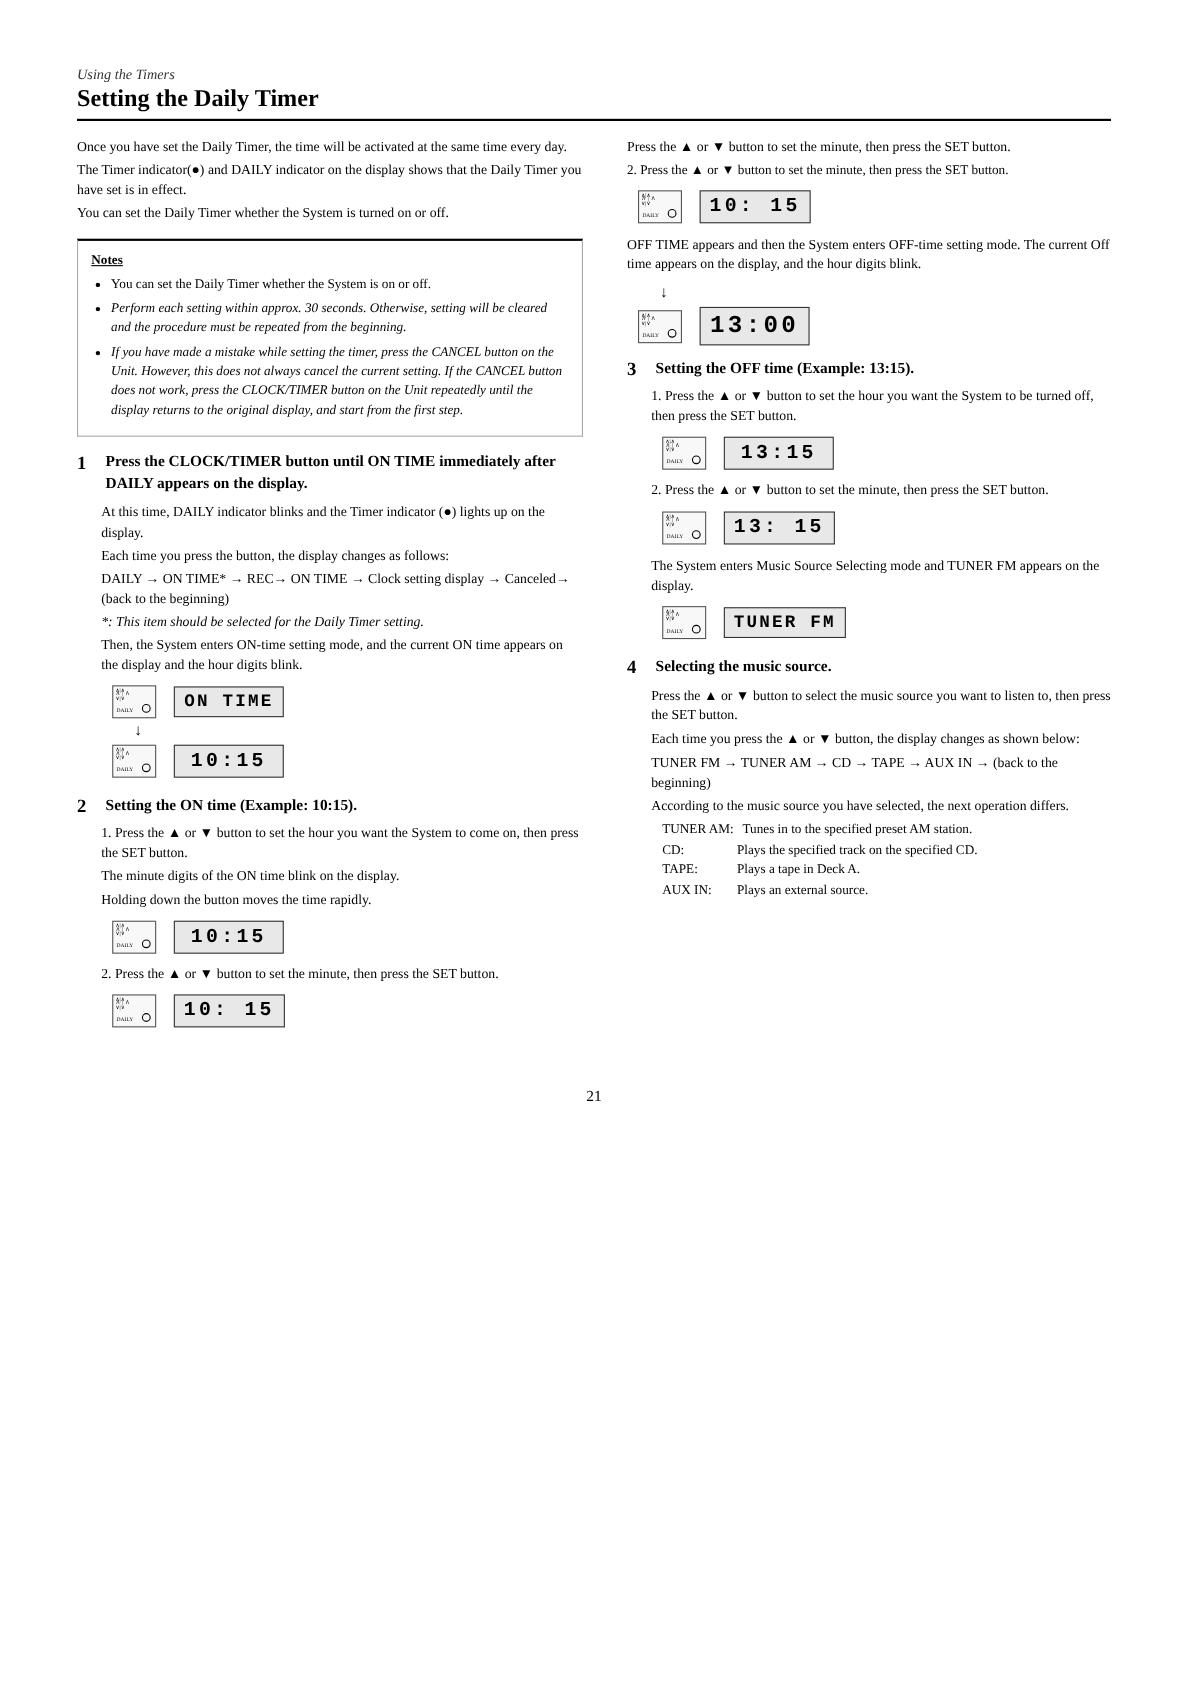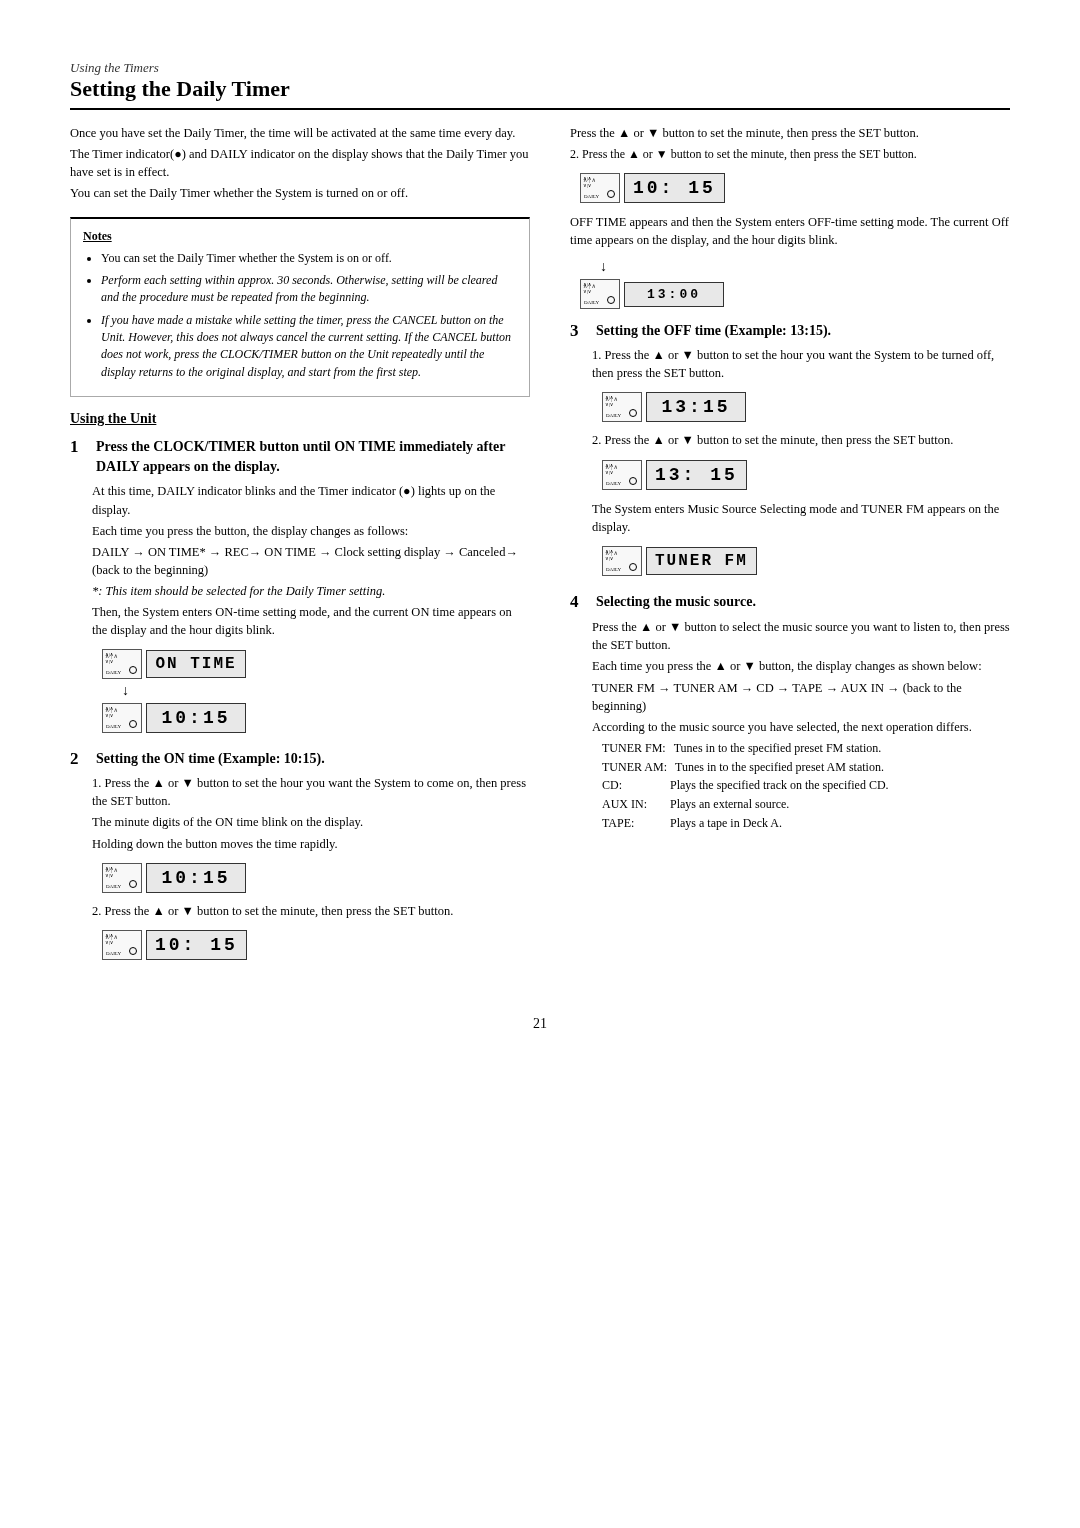--- a/index.html
+++ b/index.html
@@ -86,21 +86,21 @@
     .display-diagram {
       margin: 10px 0 10px 10px;
       display: flex;
       flex-direction: column;
       gap: 4px;
     }
 
     .display-row {
       display: flex;
       align-items: center;
-      gap: 4px;
+      gap: 16px;
     }
 
     .display-icon {
       width: 40px;
       height: 30px;
       border: 1px solid #555;
       display: flex;
       flex-direction: column;
       align-items: center;
       justify-content: center;
@@ -241,21 +241,20 @@
     <div class="notes-box">
       <div class="notes-title">Notes</div>
       <ul>
         <li>You can set the Daily Timer whether the System is on or off.</li>
         <li><i>Perform each setting within approx. 30 seconds. Otherwise, setting will be cleared and the procedure must be repeated from the beginning.</i></li>
         <li><i>If you have made a mistake while setting the timer, press the CANCEL button on the Unit. However, this does not always cancel the current setting. If the CANCEL button does not work, press the CLOCK/TIMER button on the Unit repeatedly until the display returns to the original display, and start from the first step.</i></li>
       </ul>
     </div>
 
     <div>
-      <div class="subsection-title">Using the Unit</div>
 
       <div class="major-step-wrapper">
         <div class="major-step-header">
           <span class="major-step-num">1</span>
           <span class="major-step-text">Press the CLOCK/TIMER button until  ON TIME  immediately after  DAILY  appears on the display.</span>
         </div>
         <div class="sub-step-list">
           <p class="step-text-line">At this time, DAILY indicator blinks and the Timer indicator (●) lights up on the display.</p>
           <p class="step-text-line">Each time you press the button, the display changes as follows:</p>
           <p class="step-text-line">DAILY → ON TIME* → REC→ ON TIME → Clock setting display → Canceled→ (back to the beginning)</p>
@@ -352,21 +351,21 @@
 
       <div class="display-diagram">
         <div class="arrow-down">↓</div>
         <div class="display-row">
           <div class="display-icon">
             <span style="font-size:5px; position:absolute; top:2px; left:2px; line-height:1;">∧|∧</span>
             <span style="font-size:5px; position:absolute; top:9px; left:2px; line-height:1;">∨|∨</span>
             <span class="display-icon-dot"></span>
             <span style="font-size:5px; position:absolute; bottom:3px; left:3px; line-height:1;">DAILY</span>
           </div>
-          <div class="lcd-display" style="letter-spacing:3px; font-size:13px;">13:00</div>
+          <div class="lcd-display" style="letter-spacing:3px; font-size:22px;">13:00</div>
         </div>
       </div>
     </div>
 
     <div class="major-step-wrapper" style="margin-top: 8px;">
       <div class="major-step-header">
         <span class="major-step-num">3</span>
         <span class="major-step-text">Setting the OFF time (Example: 13:15).</span>
       </div>
       <div class="sub-step-list">
@@ -423,39 +422,35 @@
         <span class="major-step-text">Selecting the music source.</span>
       </div>
       <div class="sub-step-list">
         <p class="step-text-line">Press the ▲ or ▼  button to select the music source you want to listen to, then press the SET button.</p>
         <p class="step-text-line">Each time you press the ▲ or ▼  button, the display changes as shown below:</p>
         <p class="step-text-line">TUNER FM → TUNER AM → CD → TAPE → AUX IN → (back to the beginning)</p>
         <p class="step-text-line">According to the music source you have selected, the next operation differs.</p>
 
         <div class="music-source-list">
           <div class="music-source-item">
-            <span class="music-source-label">TUNER FM:</span>
-            <span>Tunes in to the specified preset FM station.</span>
-          </div>
-          <div class="music-source-item">
             <span class="music-source-label">TUNER AM:</span>
             <span>Tunes in to the specified preset AM station.</span>
           </div>
           <div class="music-source-item">
             <span class="music-source-label">CD:</span>
             <span>Plays the specified track on the specified CD.</span>
           </div>
           <div class="music-source-item">
+            <span class="music-source-label">TAPE:</span>
+            <span>Plays a tape in Deck A.</span>
+          </div>
+          <div class="music-source-item">
             <span class="music-source-label">AUX IN:</span>
             <span>Plays an external source.</span>
           </div>
-          <div class="music-source-item">
-            <span class="music-source-label">TAPE:</span>
-            <span>Plays a tape in Deck A.</span>
-          </div>
         </div>
       </div>
     </div>
 
   </div>
 </div>
 
 <div class="page-number">21</div>
 
 </body></html>

